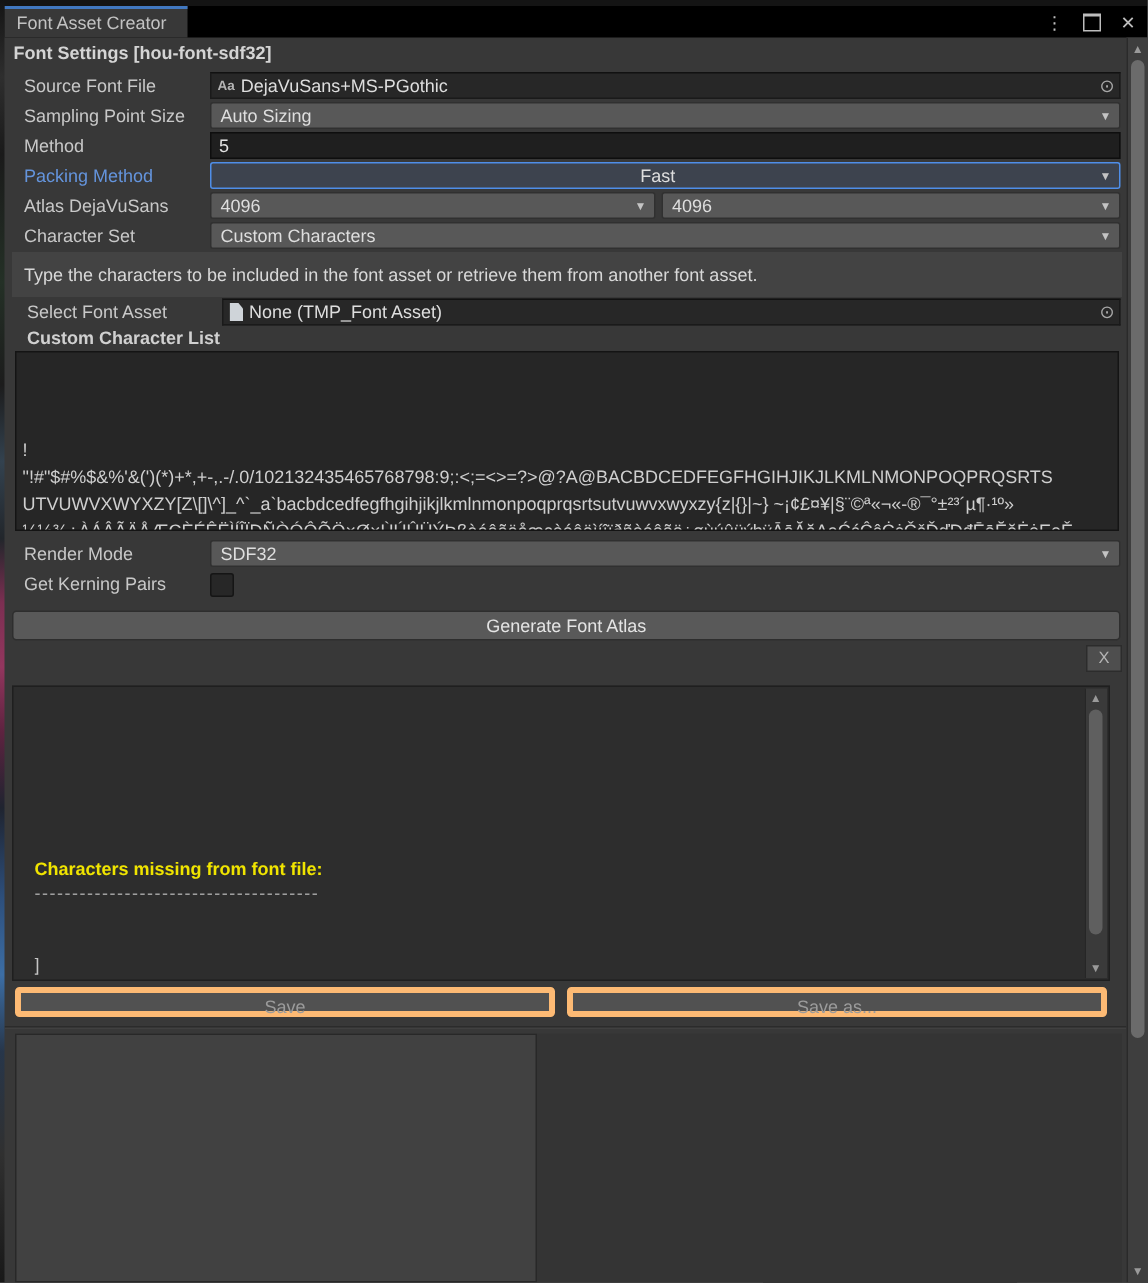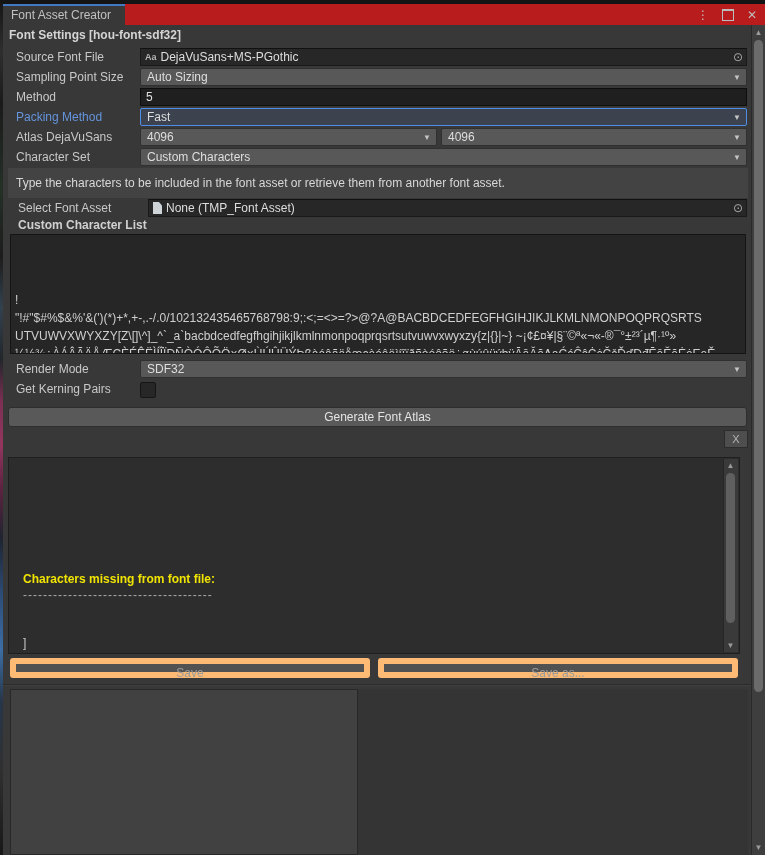--- a/index.html
+++ b/index.html
@@ -6,21 +6,21 @@
   .window{
     position:relative;width:765px;height:855px;background:#383838;overflow:hidden;
     font-family:"Liberation Sans","DejaVu Sans",sans-serif;color:#c8c8c8;font-size:12px;
   }
   
   .top-strip{position:absolute;left:0;top:0;width:765px;height:4px;background:#141414;}
   .left-strip{position:absolute;left:0;top:0;width:3px;height:855px;z-index:9;
     background:linear-gradient(180deg,#141414 0%,#2e2e2e 6%,#1a1a1a 12%,#243026 22%,#1c1c1c 30%,
     #33424f 36%,#22262b 42%,#7c2f52 47%,#93365e 52%,#5e2340 57%,#1f2430 63%,#2d4f7c 70%,
     #3c6ea5 76%,#27364a 82%,#303030 90%,#181818 100%);}
-  .tabbar{position:absolute;left:3px;top:4px;right:0;height:21px;background:#b91c1c;}
+  .tabbar{position:absolute;left:3px;top:4px;right:0;height:21px;background:#000000;}
   .tab{position:absolute;left:0;top:0;width:122px;height:21px;background:#383838;
     border-top:2px solid #4178c0;box-sizing:border-box;color:#c2c2c2;line-height:18px;padding-left:8px;}
   .win-controls{position:absolute;right:8px;top:2px;display:flex;align-items:center;gap:13px;height:18px;color:#bdbdbd;}
   .menu-dots{font-size:12px;letter-spacing:0;cursor:default;}
   .max-box{width:10px;height:9px;border:1px solid #bdbdbd;border-top-width:2px;display:inline-block;}
   .close-x{font-size:12px;}
   .panel-title{position:absolute;left:9px;top:28px;font-weight:bold;color:#d4d4d4;}
 
   
   .v-scroll{position:absolute;right:0;top:25px;bottom:0;width:14px;background:#3e3e3e;border-left:1px solid #2a2a2a;box-sizing:border-box;}
@@ -66,21 +66,21 @@
   .out-text{position:absolute;left:14px;top:5px;right:22px;line-height:16px;color:#c4c4c4;}
   .out-line{height:16px;overflow:hidden;white-space:pre;}
   .sp{height:14px;}
   .yellow-h{color:#f0e400;font-weight:bold;}
   .dashes{color:#a8a8a8;letter-spacing:1px;}
   .out-scroll{position:absolute;right:1px;top:1px;bottom:1px;width:14px;background:#3a3a3a;border-left:1px solid #262626;}
   .out-scroll .arrow{position:absolute;left:0;width:13px;text-align:center;font-size:8px;color:#9a9a9a;}
   .out-scroll .up{top:2px;}.out-scroll .down{bottom:2px;}
   .out-scroll .thumb{position:absolute;left:2px;width:9px;top:14px;height:150px;background:#5f5f5f;border-radius:5px;}
 
-  .save-btn{position:absolute;top:658px;height:20px;background:#515151;border:6px solid #fdba74;
+  .save-btn{position:absolute;top:658px;height:20px;background:#515151;border:4px solid #fdba74;
     border-radius:3px;box-sizing:border-box;color:#9b9b9b;text-align:center;line-height:18px;}
   .save{left:10px;width:360px;} .saveas{left:378px;width:360px;}
   .divider{position:absolute;left:3px;top:684px;width:748px;height:1px;background:#2b2b2b;border-bottom:1px solid #404040;}
 
   .preview-left{position:absolute;left:10px;top:689px;width:348px;height:166px;background:#414141;border:1px solid #282828;box-sizing:border-box;}
   .preview-right{position:absolute;left:358px;top:689px;width:390px;height:166px;background:#343434;}
 </style>
 </head>
 <body>
 
@@ -114,21 +114,21 @@
     <span>Auto Sizing</span>
     <span class="arr">▼</span>
   </div>
 
   <div class="row-label" style="top:88px;">Method</div>
   <div class="field textinput" style="top:88px;">
     <span>5</span>
   </div>
 
   <div class="row-label blue-label" style="top:108px;">Packing Method</div>
-  <div class="field dropdown focused" style="top:108px;">
+  <div class="field dropdown focused" style="top:108px;text-align:center;">
     <span>Fast</span>
     <span class="arr">▼</span>
   </div>
 
   <div class="row-label" style="top:128px;">Atlas DejaVuSans</div>
   <div class="field dropdown" style="top:128px;left:140px;width:297px;">
     <span>4096</span>
     <span class="arr">▼</span>
   </div>
   <div class="field dropdown" style="top:128px;left:441px;width:306px;">

